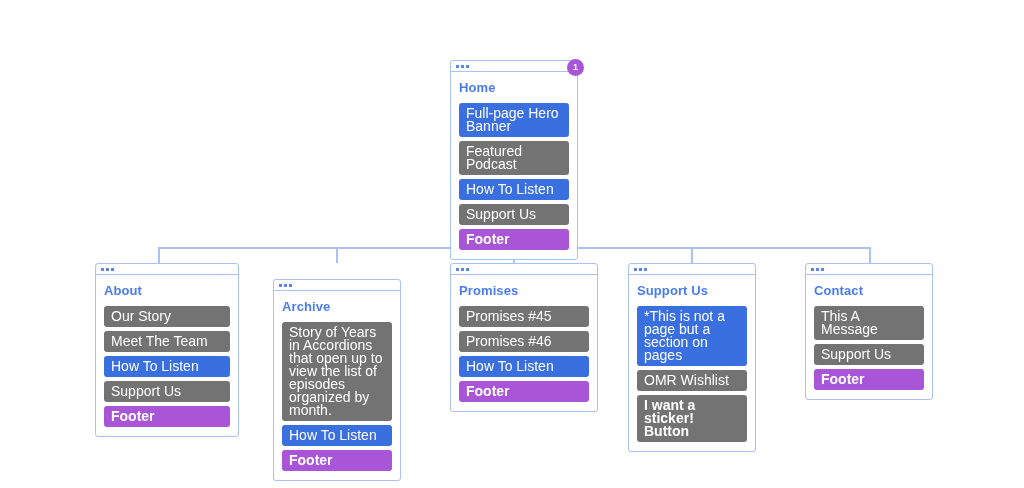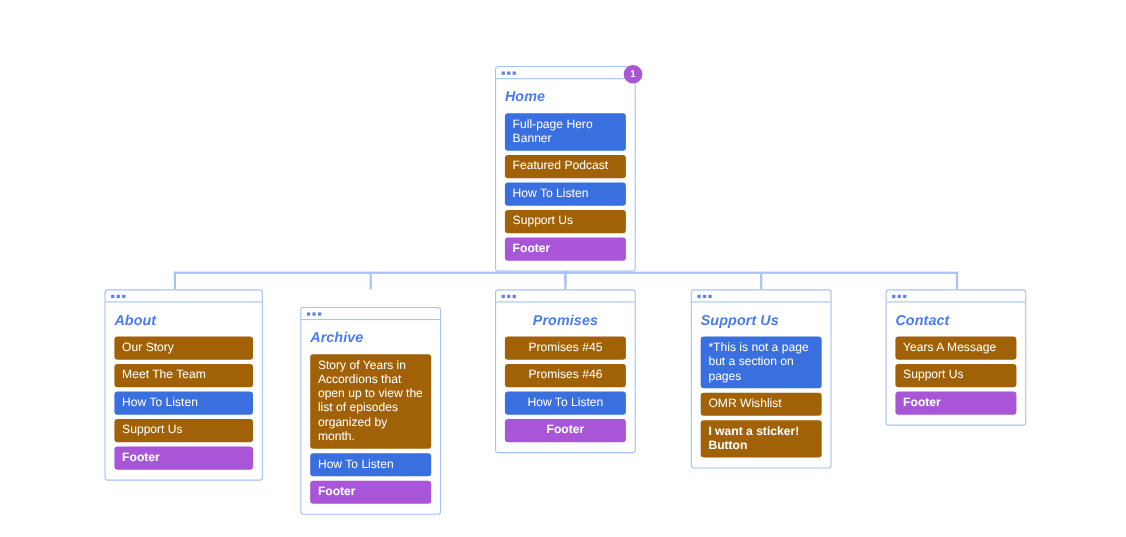--- a/index.html
+++ b/index.html
@@ -55,36 +55,35 @@
     padding: 9px 8px 9px 8px;
     box-sizing: border-box;
   }
   .card-title {
     color: #4a7cf0;
     font-size: 13px;
     font-weight: bold;
     letter-spacing: 0.1px;
     margin: 0 0 8px 0;
     line-height: 1.1;
-    font-style: italic;
   }
 
   
   .block {
     color: #ffffff;
-    font-size: 11px;
+    font-size: 14px;
     line-height: 13px;
     padding: 4px 7px;
     border-radius: 3px;
     margin-bottom: 4px;
     box-sizing: border-box;
   }
   .block:last-child { margin-bottom: 0; font-weight: bold; }
   .block.blue   { background: #3a6fdf; }
-  .block.green  { background: #a16207; }
+  .block.green  { background: #737373; }
   .block.purple { background: #a855d8; }
 
   
   .badge {
     position: absolute;
     width: 17px;
     height: 17px;
     border-radius: 50%;
     background: #a855d8;
     color: #ffffff;
@@ -93,21 +92,21 @@
     display: flex;
     align-items: center;
     justify-content: center;
     line-height: 1;
   }
 
   
   #card-home     { left: 450px; top: 60px;  width: 128px; }
   #card-about    { left: 95px;  top: 263px; width: 144px; }
   #card-archive  { left: 273px; top: 263px; width: 128px; margin-top: 16px; }
-  #card-promises { left: 450px; top: 263px; width: 128px; text-align: center; }
+  #card-promises { left: 450px; top: 263px; width: 148px; }
   #card-support  { left: 628px; top: 263px; width: 128px; }
   #card-contact  { left: 805px; top: 263px; width: 128px; }
 </style>
 </head>
 <body>
 
 <div id="canvas">
 
   <div class="conn v" style="left:513px; top:236px; height:22px;"></div>
   <div class="conn h" style="left:158px; top:247px; width:712px;"></div>
@@ -195,19 +194,19 @@
   </div>
 
   <div class="card" id="card-contact">
     <div class="card-titlebar">
       <span class="dot"></span>
       <span class="dot"></span>
       <span class="dot"></span>
     </div>
     <div class="card-body">
       <div class="card-title">Contact</div>
-      <div class="block green">Years A Message</div>
+      <div class="block green">This A Message</div>
       <div class="block green">Support Us</div>
       <div class="block purple">Footer</div>
     </div>
   </div>
 
 </div>
 
 </body></html>

